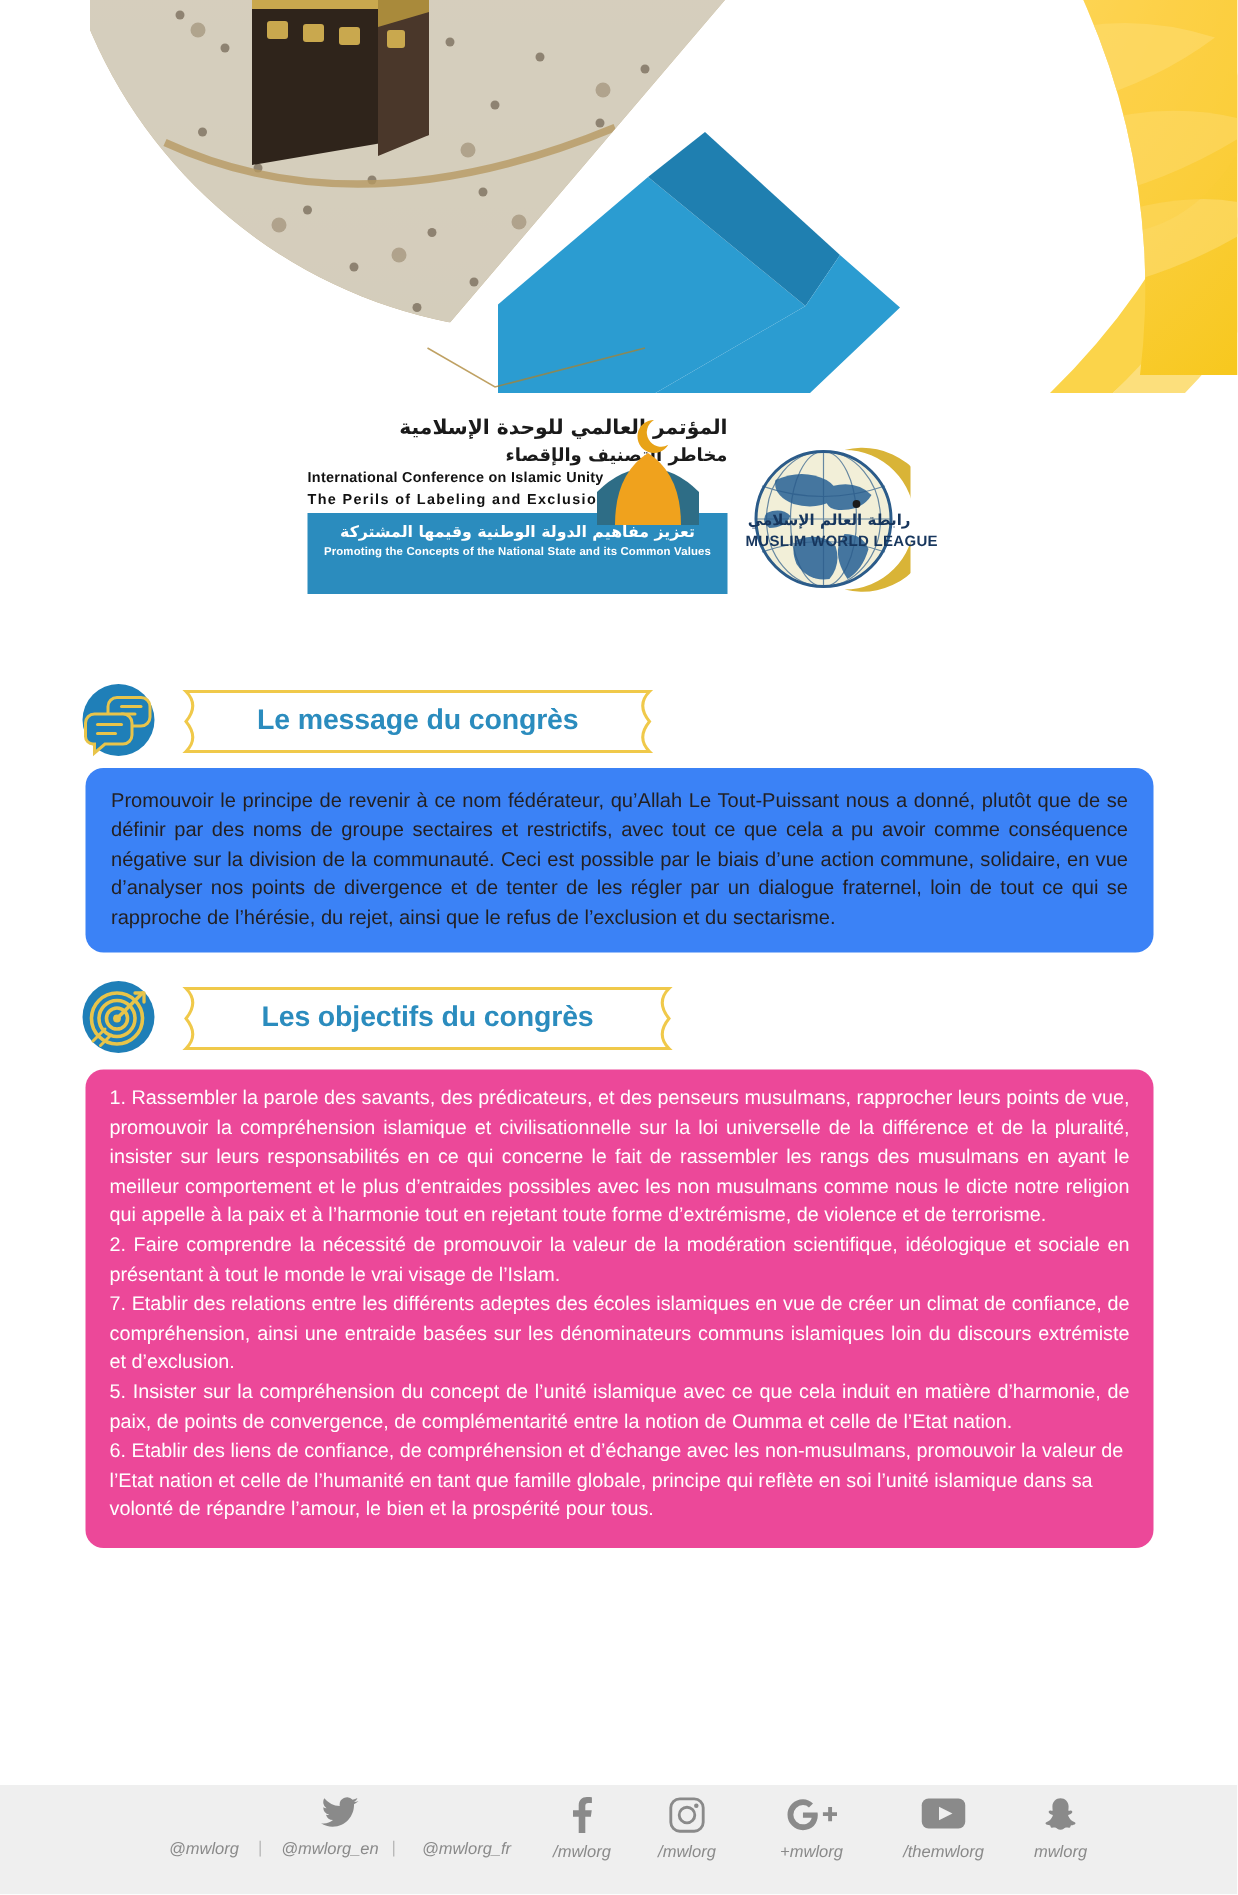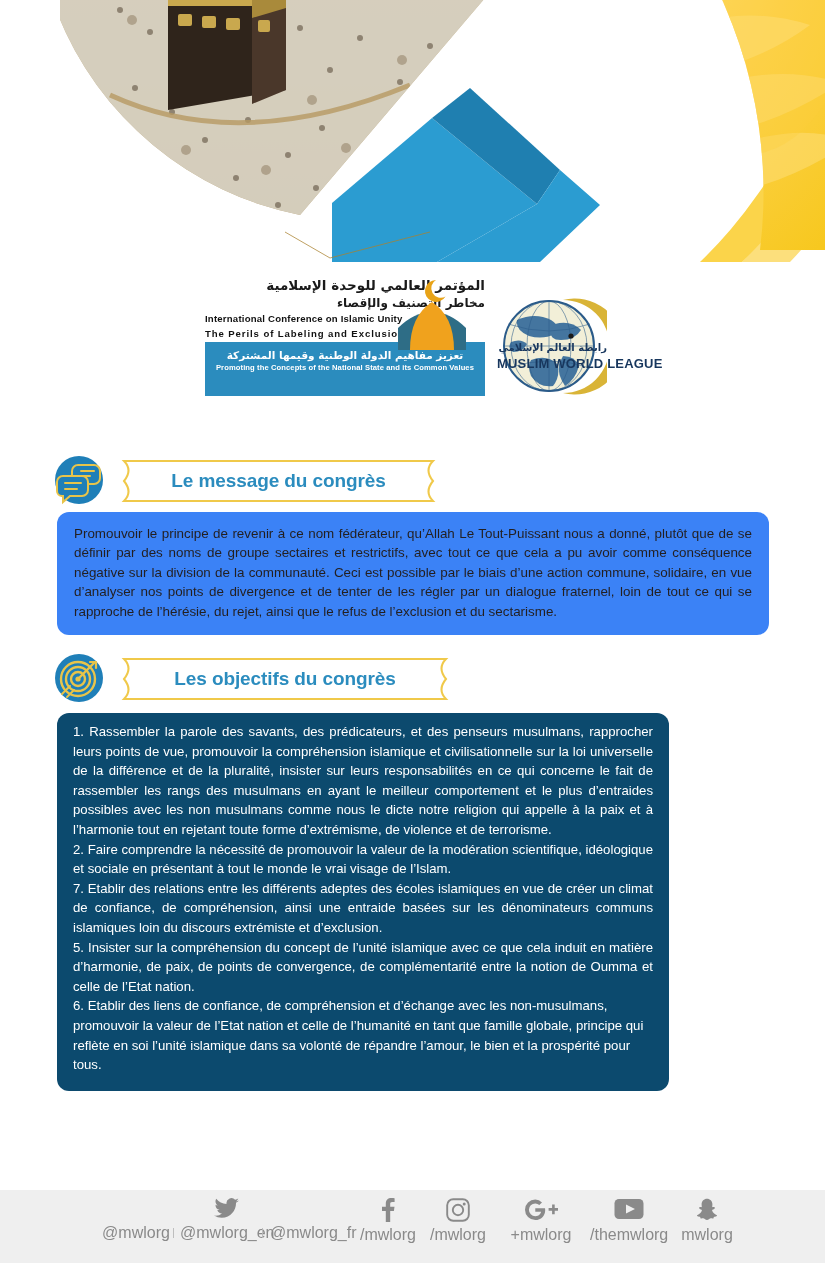--- a/index.html
+++ b/index.html
@@ -116,21 +116,21 @@
     font-size: 10px;
     font-weight: 700;
     color: #17365d;
     white-space: nowrap;
   }
   .mwl-emblem .e-en {
     position: absolute;
     left: 0; right: 0; top: 62px;
     text-align: center;
     font-family: "Liberation Sans", sans-serif;
-    font-size: 13px;
+    font-size: 10px;
     font-weight: 700;
     color: #17365d;
     letter-spacing: 0.2px;
     white-space: nowrap;
   }
 
   
   .sec-head {
     position: absolute;
     height: 52px;
@@ -172,22 +172,22 @@
     font-size: 13.4px;
     line-height: 19.4px;
     color: #231f20;
     text-align: justify;
   }
 
   
   .obj-box {
     position: absolute;
     left: 57px; top: 713px;
-    width: 612px;
-    background: #0c4a6e;
+    width: 712px;
+    background: #ec4899;
     border-radius: 12px;
     padding: 9px 16px 16px 16px;
   }
   .obj-box p {
     font-family: "Liberation Sans", sans-serif;
     font-size: 13.2px;
     line-height: 19.6px;
     color: #ffffff;
     text-align: justify;
   }
@@ -210,24 +210,25 @@
     text-align: center;
   }
   .social-item .glyph {
     height: 30px;
     line-height: 30px;
     color: #7b7b7b;
     font-family: "Liberation Sans", sans-serif;
   }
   .social-item .handle {
     font-family: "Liberation Sans", sans-serif;
-    font-size: 16px;
+    font-size: 11px;
     color: #8a8a8a;
     white-space: nowrap;
     line-height: 14px;
+    font-style: italic;
   }
   .sep {
     position: absolute;
     font-family: "Liberation Sans", sans-serif;
     font-size: 11.2px;
     color: #b9b9b9;
     top: 36px;
   }
 </style>
 </head>

